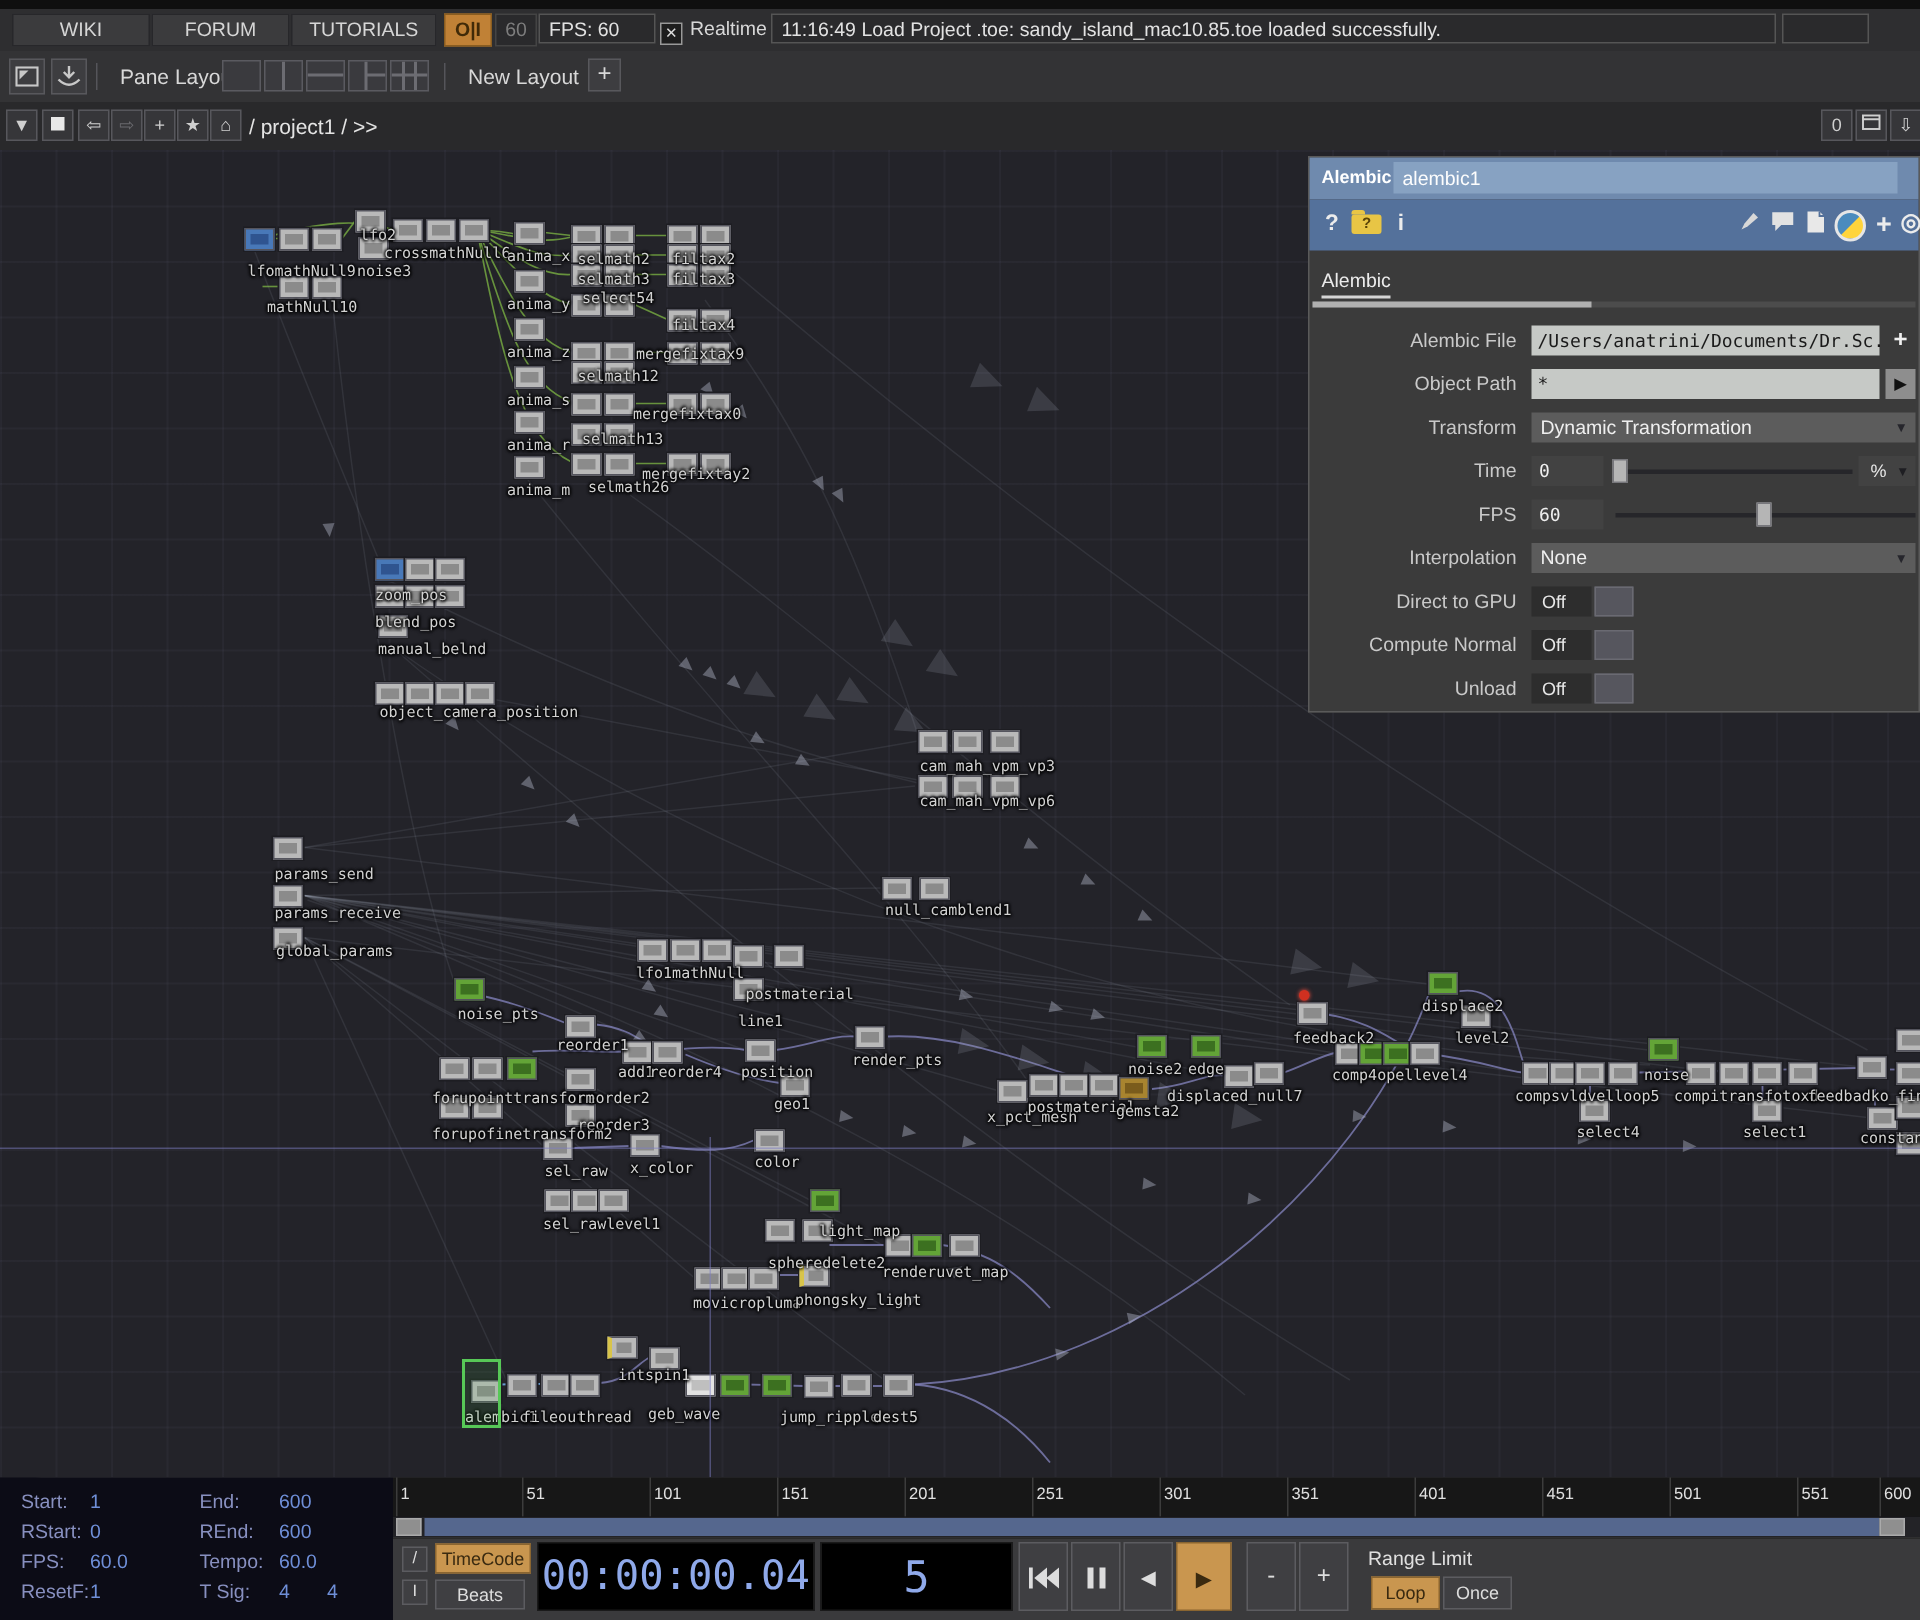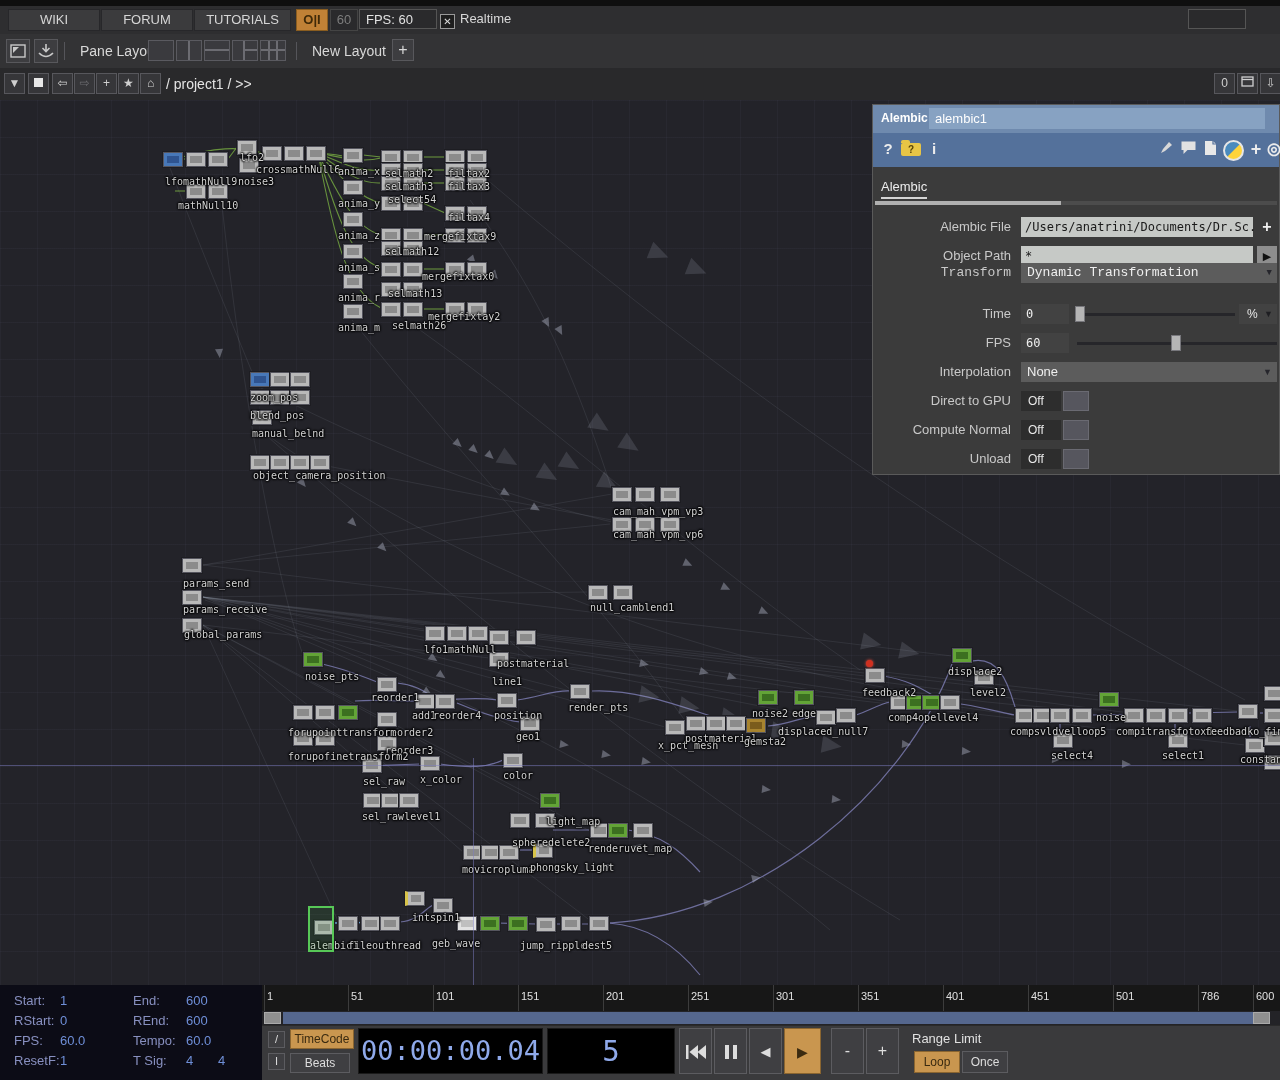--- a/index.html
+++ b/index.html
@@ -123,20 +123,21 @@
   <div id="menubar">
     <div class="mbtn" style="left:8px;width:90px;">WIKI</div>
     <div class="mbtn" style="left:101px;width:90px;">FORUM</div>
     <div class="mbtn" style="left:194px;width:95px;">TUTORIALS</div>
     <div id="oi-btn">O|I</div>
     <div id="meter">60</div>
     <div class="mbox" style="left:359px;width:78px;">FPS:  60</div>
     <div id="rt">
       <span class="chk">✕</span><span>Realtime</span>
     </div>
+    <div class="mbox" style="left:514px;width:670px;">11:16:49 Load Project .toe: sandy_island_mac10.85.toe loaded successfully.</div>
     <div class="mbox" style="left:1188px;width:58px;"></div>
   </div>
 
   <div id="panebar">
     <div class="pb-icon" style="left:6px;">
       <svg width="22" height="22">
           <rect x="4" y="5" width="14" height="12" fill="none" stroke="#c8c8c8" stroke-width="1.4"></rect>
           <polygon points="6,7 12,7 6,13" fill="#c8c8c8"></polygon>
         </svg>
     </div>
@@ -907,21 +908,21 @@
     <div class="prow" style="top:112px;">
       <span class="plabel">Alembic File</span>
       <span class="pfield">/Users/anatrini/Documents/Dr.Sc.</span>
       <span class="pplus">+</span>
     </div>
     <div class="prow" style="top:141px;">
       <span class="plabel">Object Path</span>
       <span class="pfield">*</span>
       <span class="pplay">▶</span>
     </div>
-    <div class="prow" style="top:158px;font-family:Liberation Mono, monospace;">
+    <div class="prow" style="top:170px;">
       <span class="plabel">Transform</span>
       <span class="pdrop"><span>Dynamic Transformation</span><span class="caret">▼</span></span>
     </div>
     <div class="prow" style="top:199px;">
       <span class="plabel">Time</span>
       <span class="pval">0</span>
       <span class="ptrack" style="left:204px;width:158px;"></span>
       <span class="phandle" style="left:202px;"></span>
       <span class="punit"><span>%</span><span class="caret">▼</span></span>
     </div>
@@ -989,21 +990,21 @@
         <span class="ticktext" style="left: 514px;">301</span>
         <span class="tickline" style="left: 596px;"></span>
         <span class="ticktext" style="left: 599px;">351</span>
         <span class="tickline" style="left: 681px;"></span>
         <span class="ticktext" style="left: 684px;">401</span>
         <span class="tickline" style="left: 766px;"></span>
         <span class="ticktext" style="left: 769px;">451</span>
         <span class="tickline" style="left: 851px;"></span>
         <span class="ticktext" style="left: 854px;">501</span>
         <span class="tickline" style="left: 936px;"></span>
-        <span class="ticktext" style="left: 939px;">786</span>
+        <span class="ticktext" style="left: 939px;">551</span>
         <span class="tickline" style="left: 991px;"></span>
         <span class="ticktext" style="left: 994px;">600</span>
       </div>
     <div id="rangerow">
       <span class="rhandle" style="left:2px;"></span>
       <span id="rangebar"></span>
       <span class="rhandle" style="left:991px;"></span>
     </div>
     <div id="transport">
       <div class="tb" style="left:6px;top:5px;width:17px;height:17px;line-height:15px;font-size:11px;">/</div>

